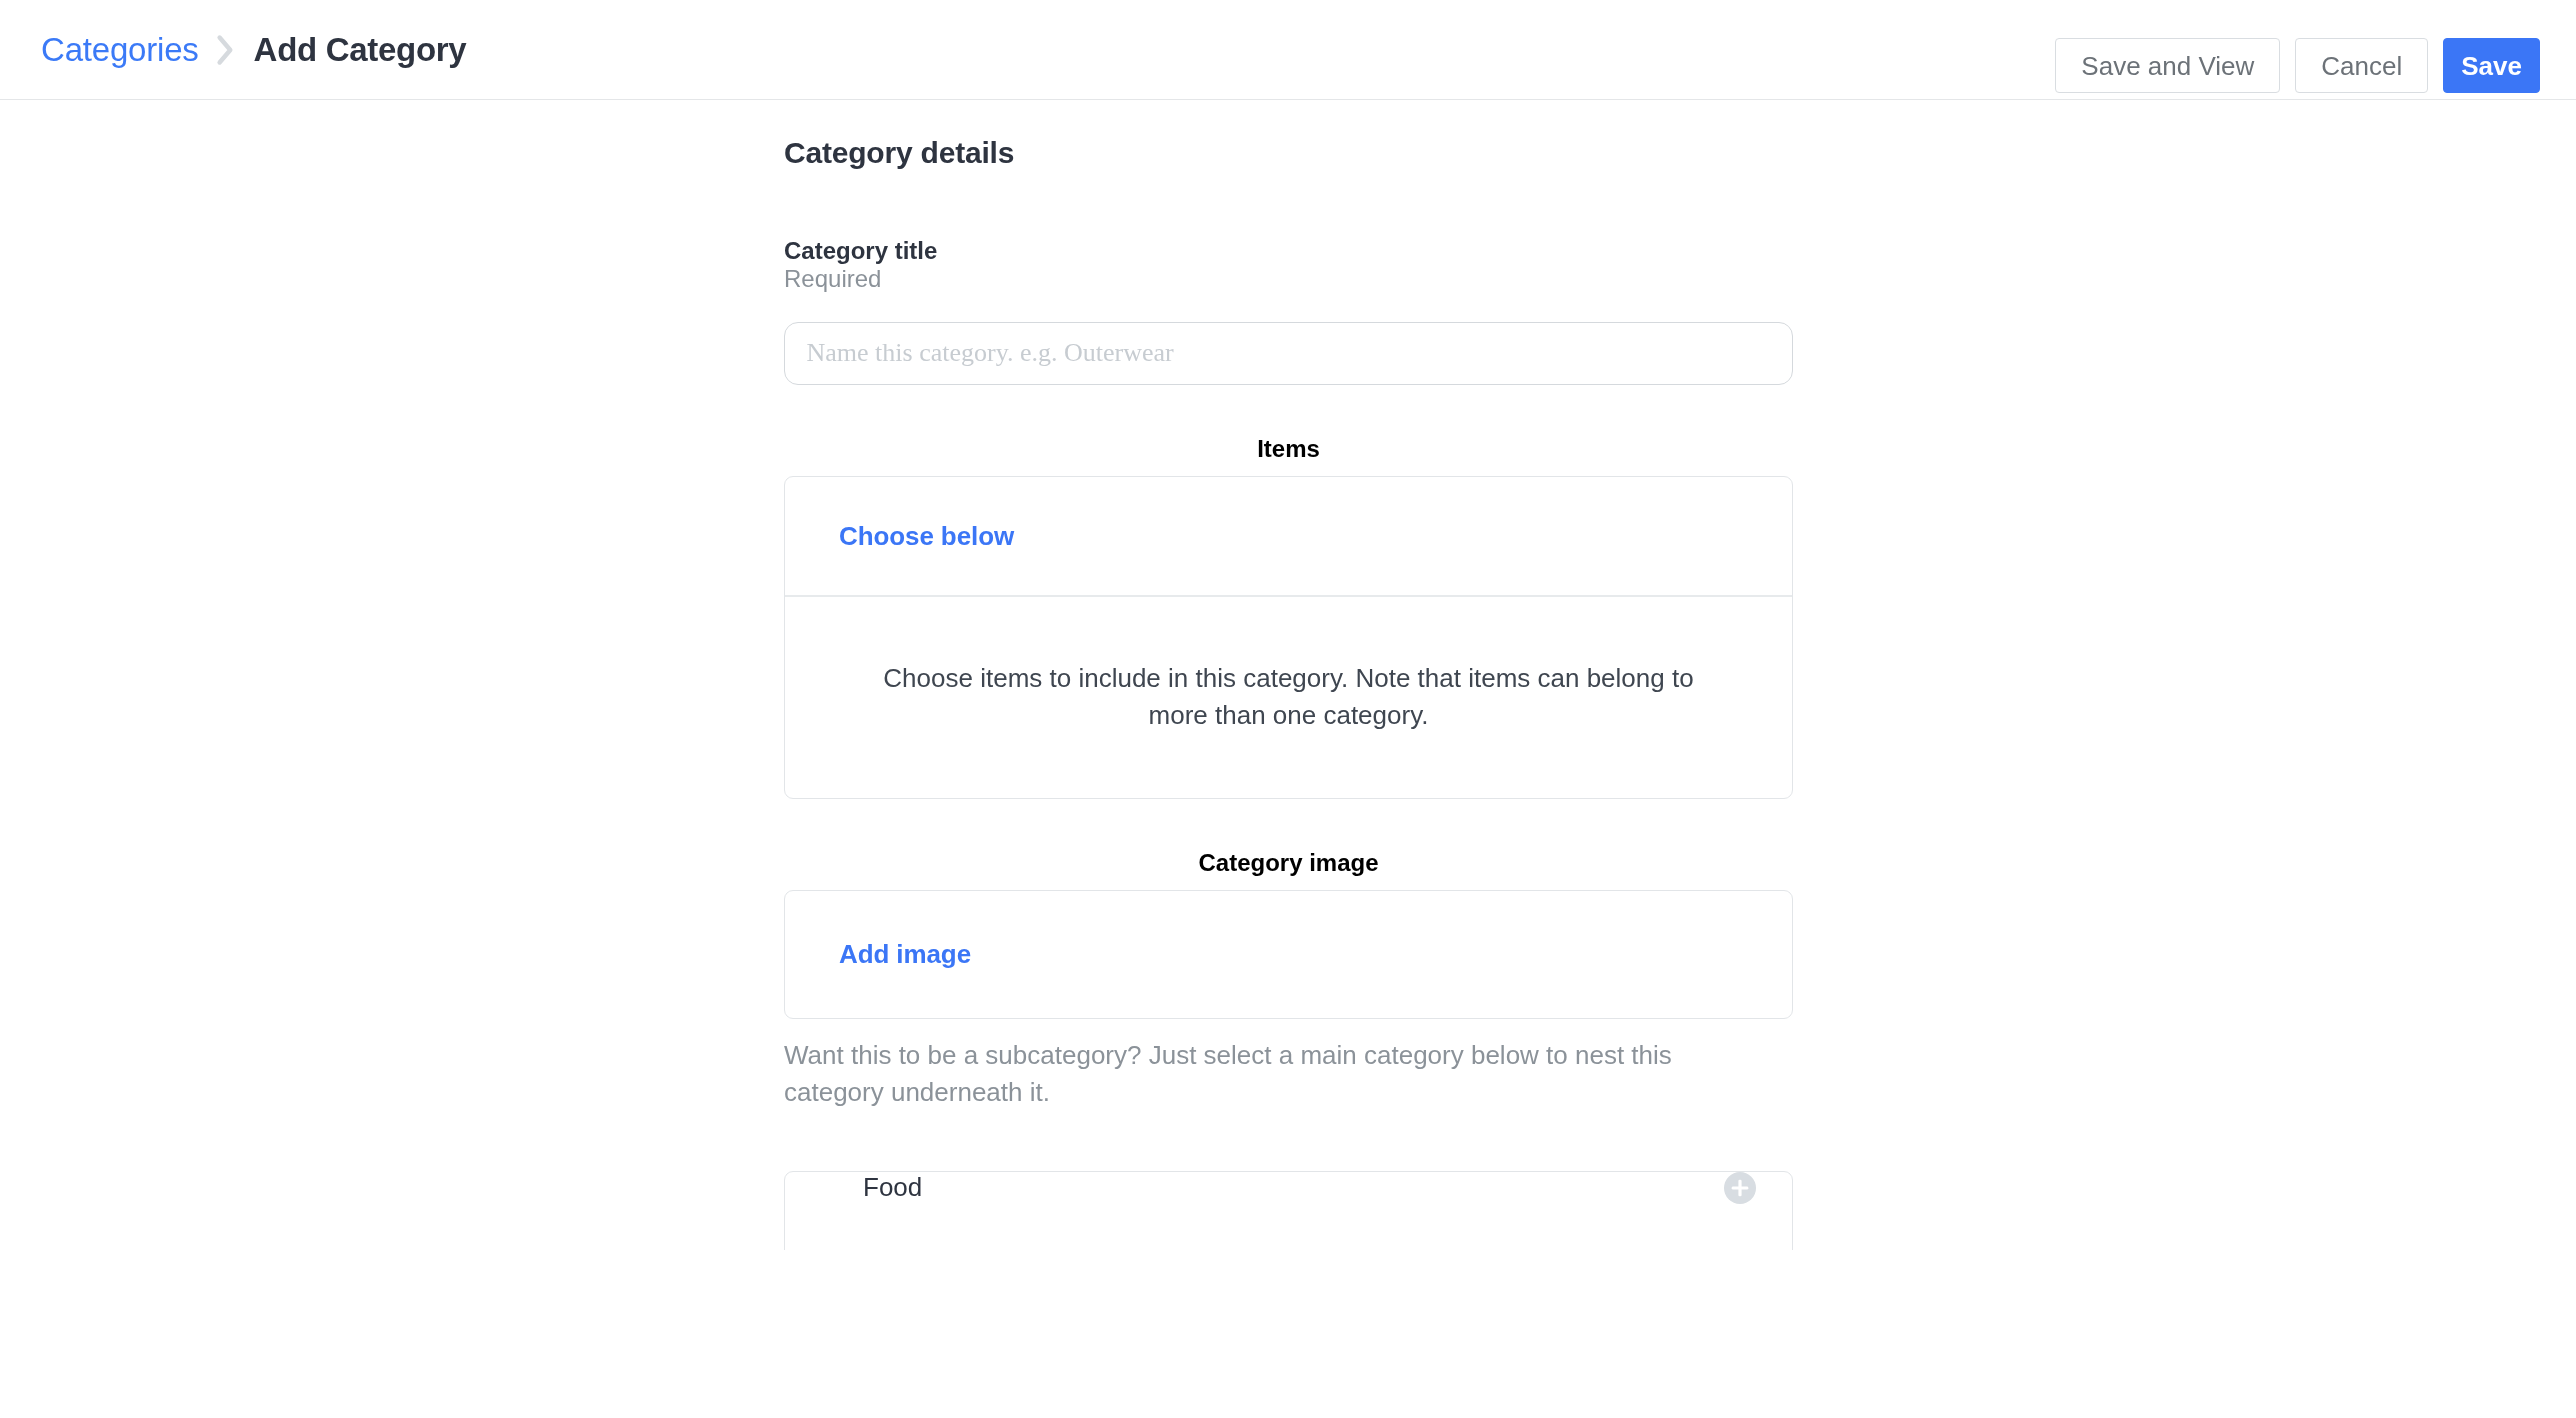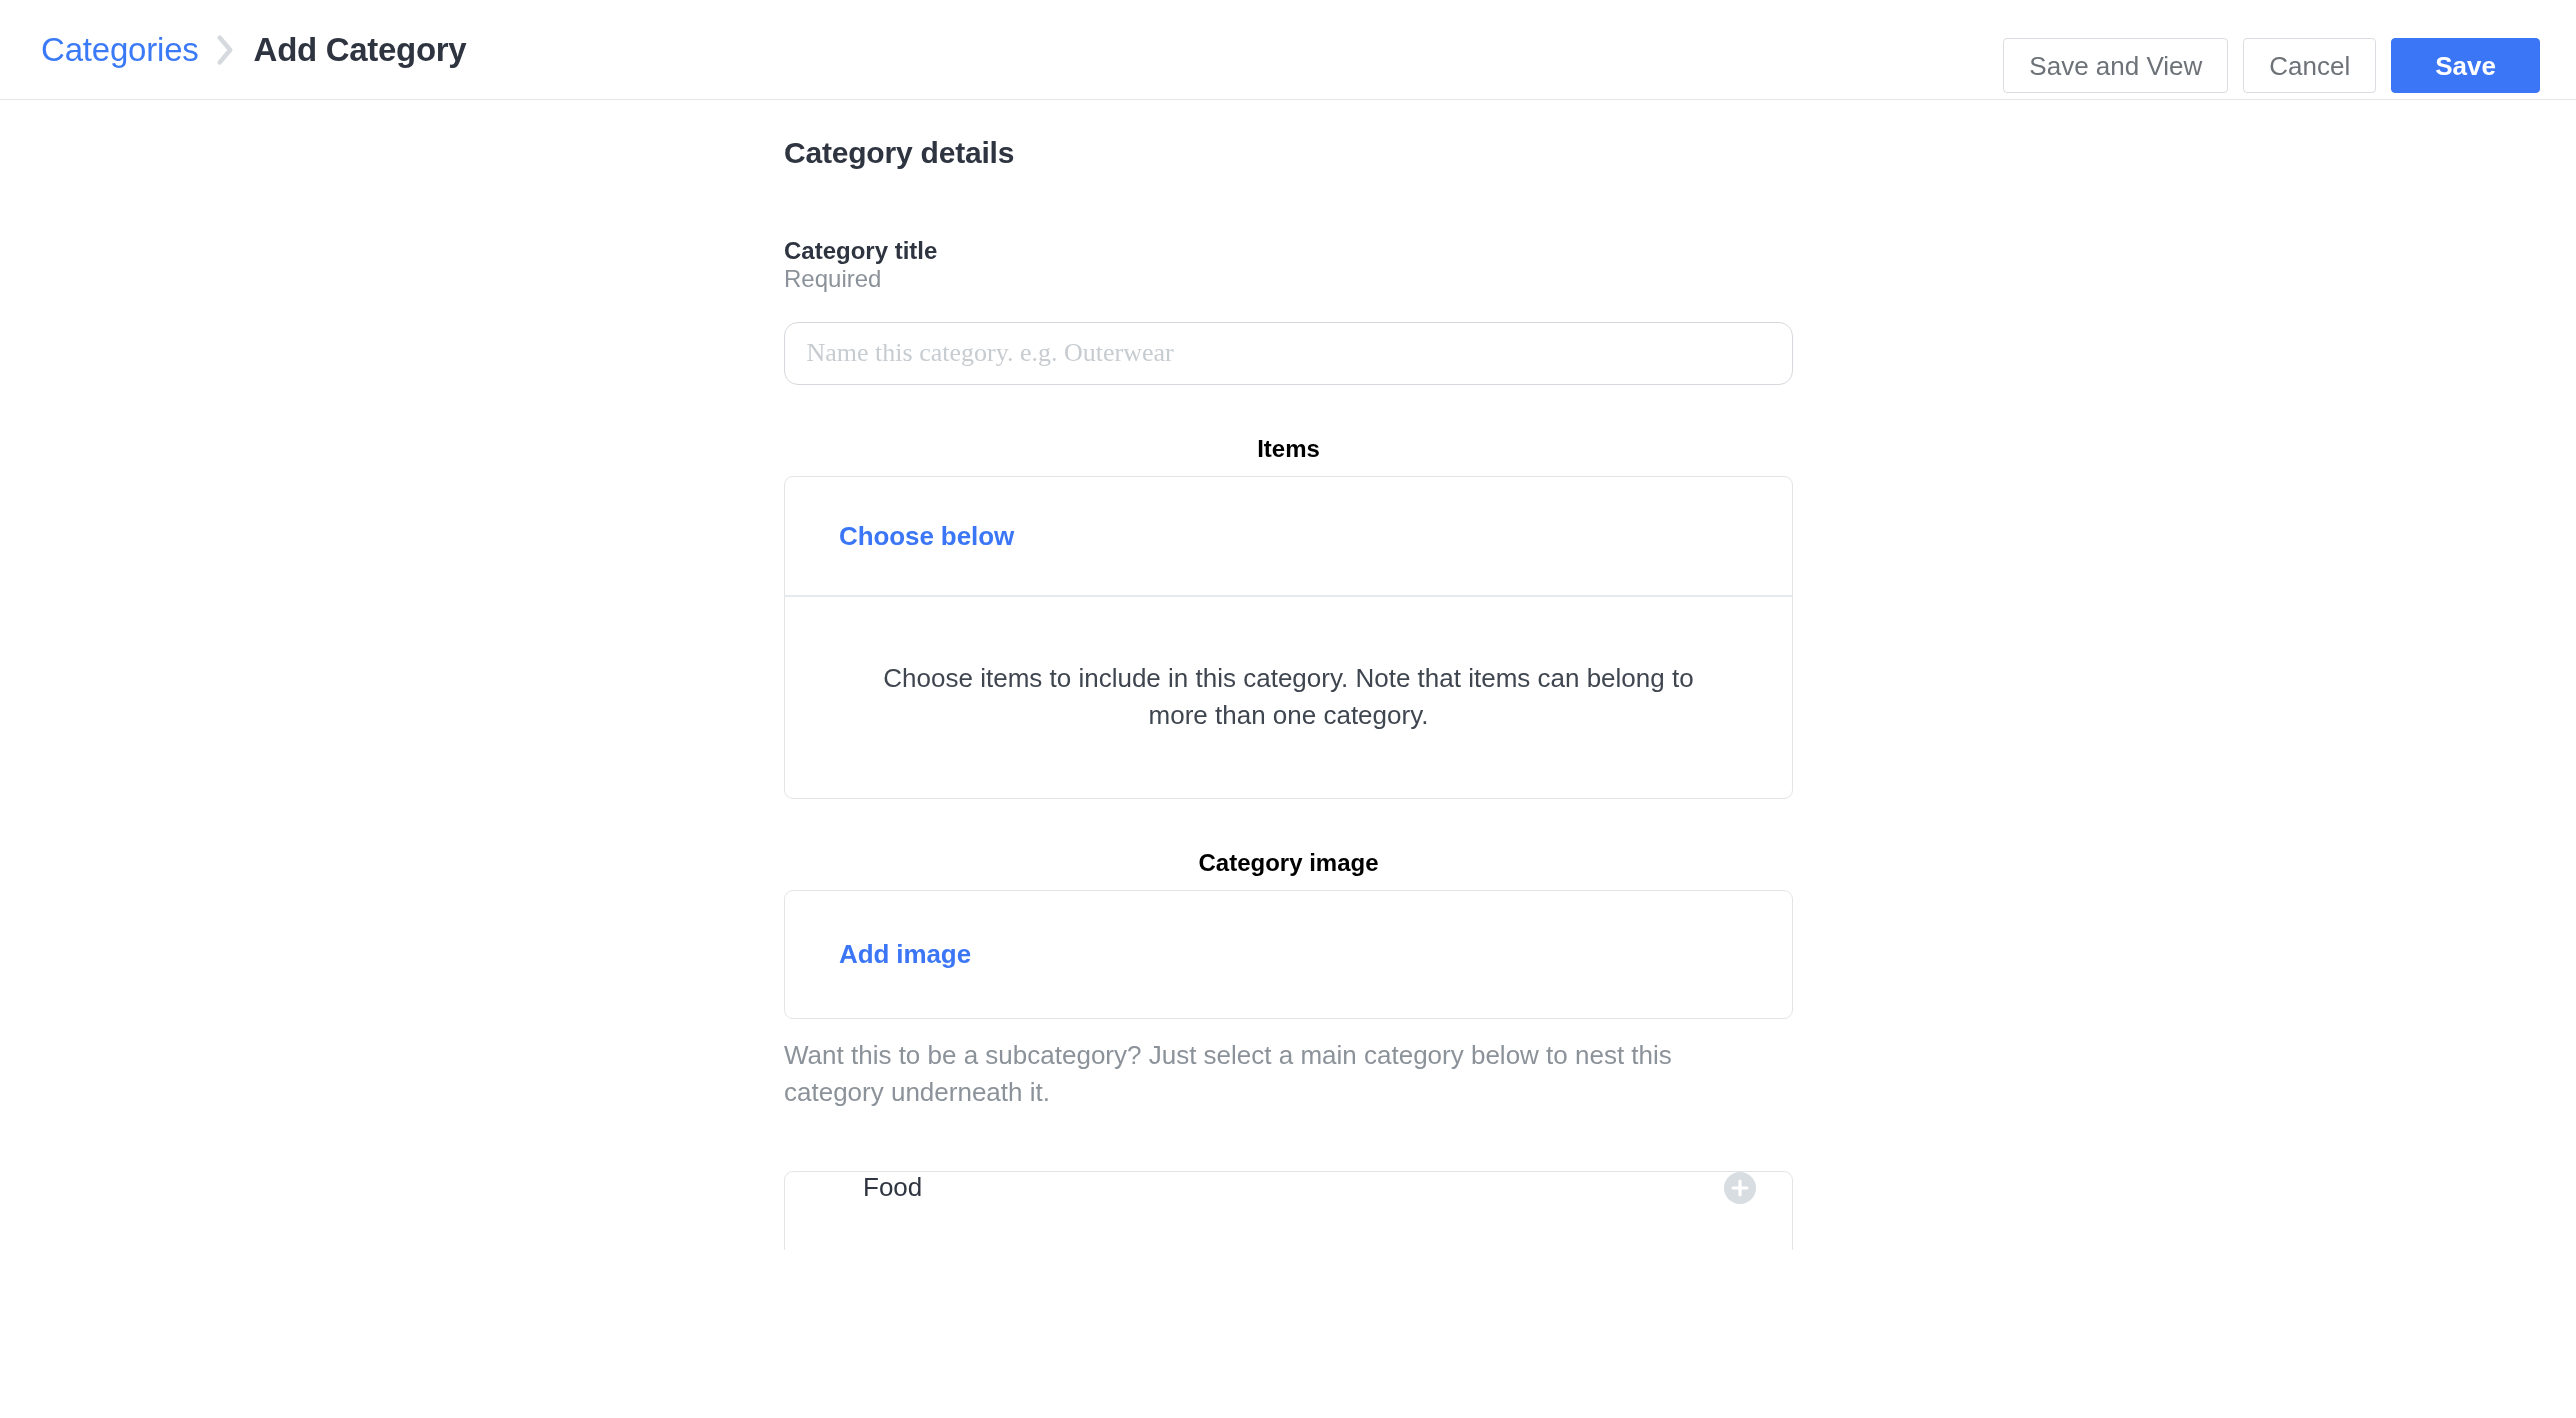--- a/index.html
+++ b/index.html
@@ -92,21 +92,21 @@
     border: 1.8px solid #d9dde1;
     color: #6c7278;
     padding: 0 25px;
   }
 
   .btn-primary {
     background: #3b76f6;
     border: 1.8px solid #3b76f6;
     color: #ffffff;
     font-weight: 700;
-    padding: 0 43px;
+    padding: 0 17px;
   }
 
   
   .main {
     position: relative;
     width: 100%;
     padding-top: 16px;
   }
 
   .column {

